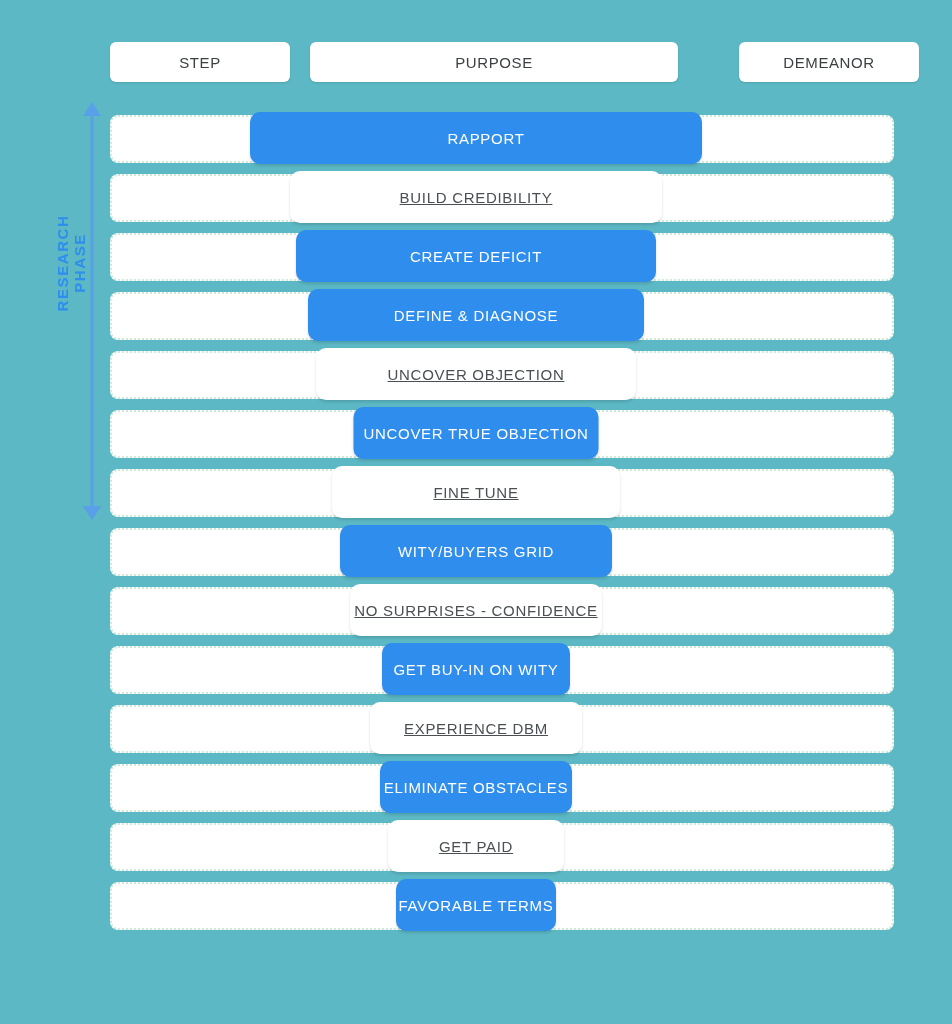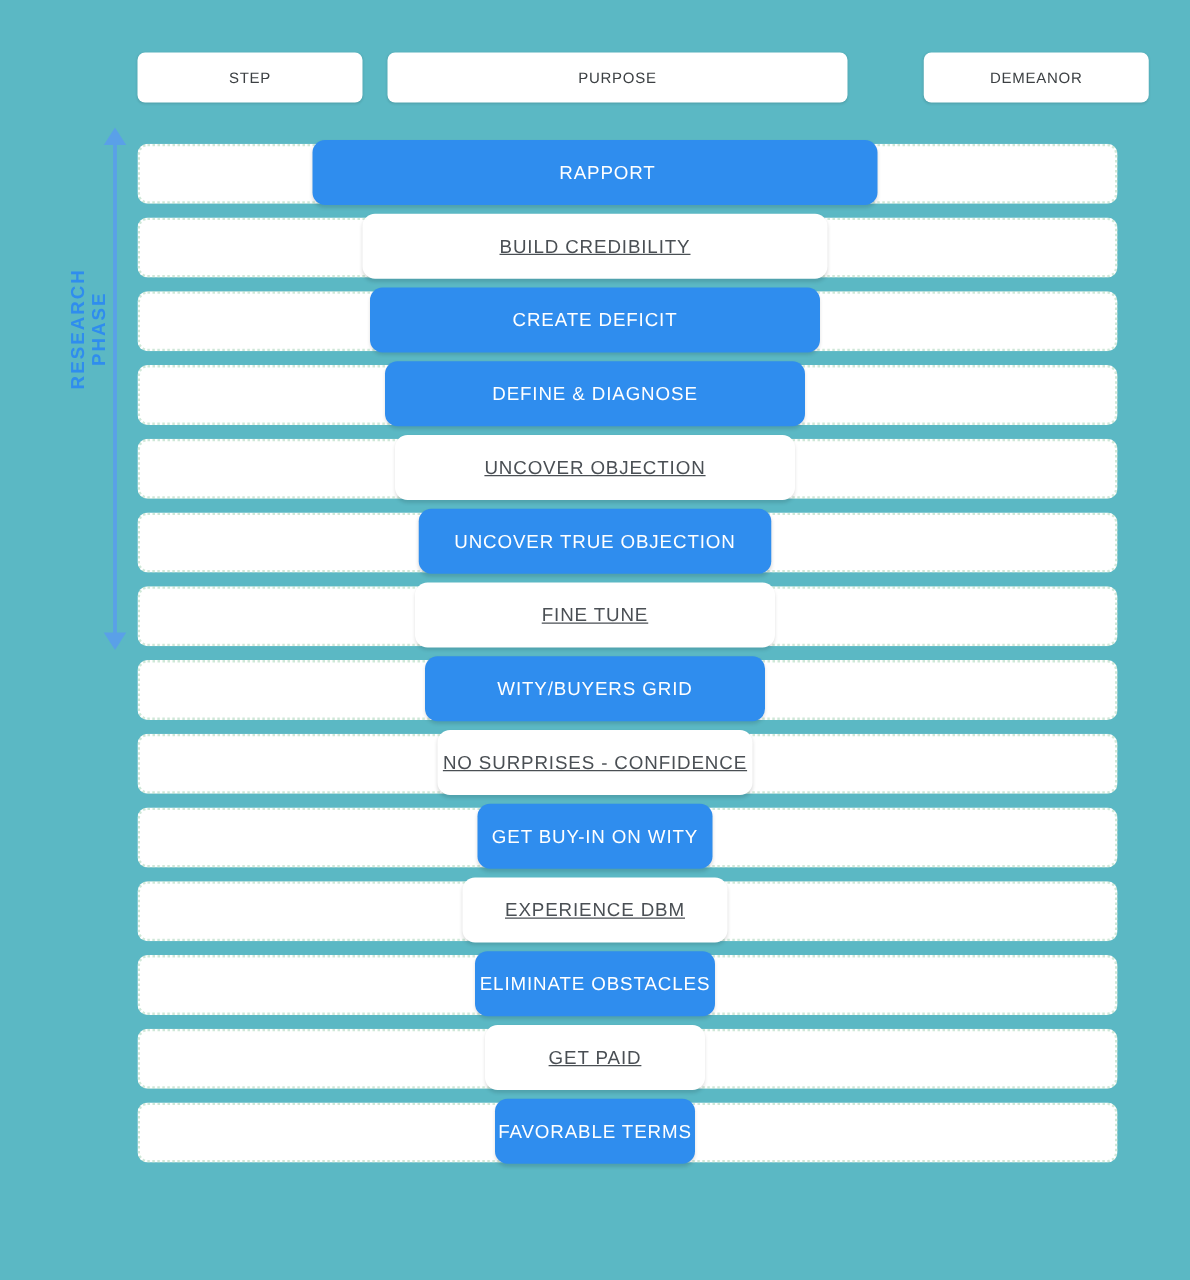--- a/index.html
+++ b/index.html
@@ -29,21 +29,21 @@
     height: 40px;
   }
   .hdr {
     position: absolute;
     height: 40px;
     background: #ffffff;
     border-radius: 6px;
     display: flex;
     align-items: center;
     justify-content: center;
-    font-size: 12px;
+    font-size: 15px;
     letter-spacing: 0.6px;
     color: #3c4043;
     font-family: "Liberation Sans Narrow", "Liberation Sans", sans-serif;
     box-shadow: 0 1px 2px rgba(0,0,0,0.12);
   }
   .hdr-step    { left: 110px; width: 180px; }
   .hdr-purpose { left: 310px; width: 368px; }
   .hdr-dem     { left: 714px; width: 180px; margin-left: 25px; }
 
   
@@ -175,21 +175,21 @@
         </div>
       </div>
       <div class="row">
         <div class="cell cell-step"></div>
         <div class="seg white" style="width: 320px;">
           <span class="seg-label">UNCOVER OBJECTION</span>
         </div>
       </div>
       <div class="row">
         <div class="cell cell-step"></div>
-        <div class="seg blue" style="width: 282px;">
+        <div class="seg blue" style="width: 245px;">
           <span class="seg-label">UNCOVER TRUE OBJECTION</span>
         </div>
       </div>
       <div class="row">
         <div class="cell cell-step"></div>
         <div class="seg white" style="width: 288px;">
           <span class="seg-label">FINE TUNE</span>
         </div>
       </div>
       <div class="row">

